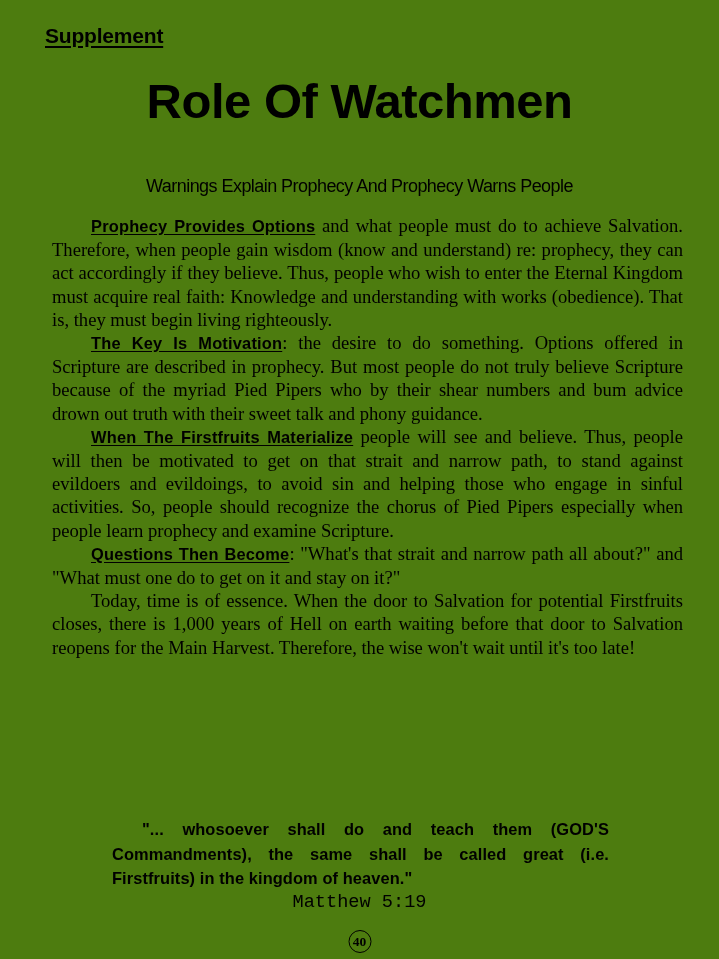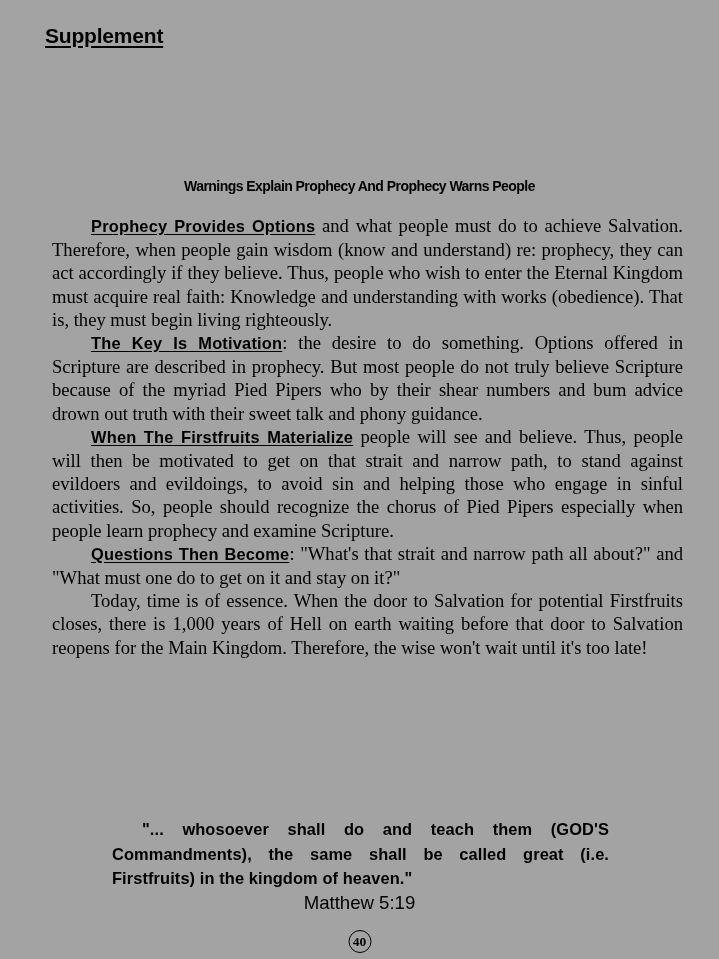--- a/index.html
+++ b/index.html
@@ -4,21 +4,21 @@
 <style>
   html, body {
     margin: 0;
     padding: 0;
     background: #ffffff;
   }
   .page {
     position: relative;
     width: 719px;
     height: 959px;
-    background: #a3a3a3;
+    background: #4d7c0f;
     color: #000000;
     overflow: hidden;
     font-family: "Liberation Serif", "DejaVu Serif", serif;
   }
 
   
   .supplement {
     position: absolute;
     left: 45px;
     top: 24px;
@@ -66,22 +66,22 @@
   }
 
   
   .section-heading {
     position: absolute;
     left: 0;
     right: 0;
     top: 174px;
     text-align: center;
     font-family: "Liberation Sans", "DejaVu Sans", sans-serif;
-    font-weight: bold;
-    font-size: 14px;
+    font-weight: normal;
+    font-size: 18px;
     line-height: 24px;
     letter-spacing: -0.55px;
     white-space: nowrap;
   }
 
   
   .body-block {
     position: absolute;
     left: 52px;
     top: 214px;
@@ -143,21 +143,21 @@
     text-indent: 30px;
     letter-spacing: 0.1px;
   }
 
   .quote-attribution {
     position: absolute;
     left: 0;
     right: 0;
     top: 892px;
     text-align: center;
-    font-family: Liberation Sans, sans-serif;
+    font-family: Liberation Mono, monospace;
     font-size: 18.6px;
     line-height: 22px;
     white-space: nowrap;
   }
 
   
   .page-number {
     position: absolute;
     left: 50%;
     transform: translateX(-50%);
@@ -176,35 +176,36 @@
     line-height: 1;
   }
 </style>
 </head>
 <body>
 
 <div class="page">
 
   <div class="supplement">Supplement</div>
 
+  <div class="doc-title">Role Of Watchmen</div>
 
 
   <div class="section-heading">Warnings Explain Prophecy And Prophecy Warns People</div>
 
   <div class="body-block">
 
     <p class="para"><span class="lead">Prophecy Provides Options</span><span class="lead-tail"></span><span> and what people must do to achieve Salvation.  Therefore, when people gain wisdom (know and understand) re: prophecy, they can act accordingly if they believe.  Thus, people who wish to enter the Eternal Kingdom must acquire real faith:   Knowledge and understanding with works (obedience).   That is, they must begin living righteously.</span></p>
 
     <p class="para"><span class="lead">The Key Is Motivation</span><span class="lead-tail">:</span><span>  the desire to do something.  Options offered in Scripture are described in prophecy.  But most people do not truly believe Scripture because of the myriad Pied Pipers who by their shear numbers and bum advice drown out truth with their sweet talk and phony guidance.</span></p>
 
     <p class="para"><span class="lead">When The Firstfruits Materialize</span><span class="lead-tail"></span><span> people will see and believe.   Thus, people will then be motivated to get on that strait and narrow path, to stand against evildoers and evildoings, to avoid sin and helping those who engage in sinful activities.  So, people should recognize the chorus of Pied Pipers especially when people learn prophecy and examine Scripture.</span></p>
 
     <p class="para"><span class="lead">Questions Then Become</span><span class="lead-tail">:</span><span>   "What's that strait and narrow path all about?" and "What must one do to get on it and stay on it?"</span></p>
 
-    <p class="para"><span>Today, time is of essence.  When the door to Salvation for potential Firstfruits closes, there is 1,000 years of Hell on earth waiting before that door to Salvation reopens for the Main Kingdom.  Therefore, the wise won't wait until it's too late!</span></p>
+    <p class="para"><span>Today, time is of essence.  When the door to Salvation for potential Firstfruits closes, there is 1,000 years of Hell on earth waiting before that door to Salvation reopens for the Main Harvest.  Therefore, the wise won't wait until it's too late!</span></p>
 
   </div>
 
 
   <div class="quote-block">"...  whosoever shall do and teach them (GOD'S Commandments), the same shall be called great (i.e. Firstfruits) in the kingdom of heaven."</div>
 
   <div class="quote-attribution">Matthew 5:19</div>
 
   <div class="page-number">40</div>
 

